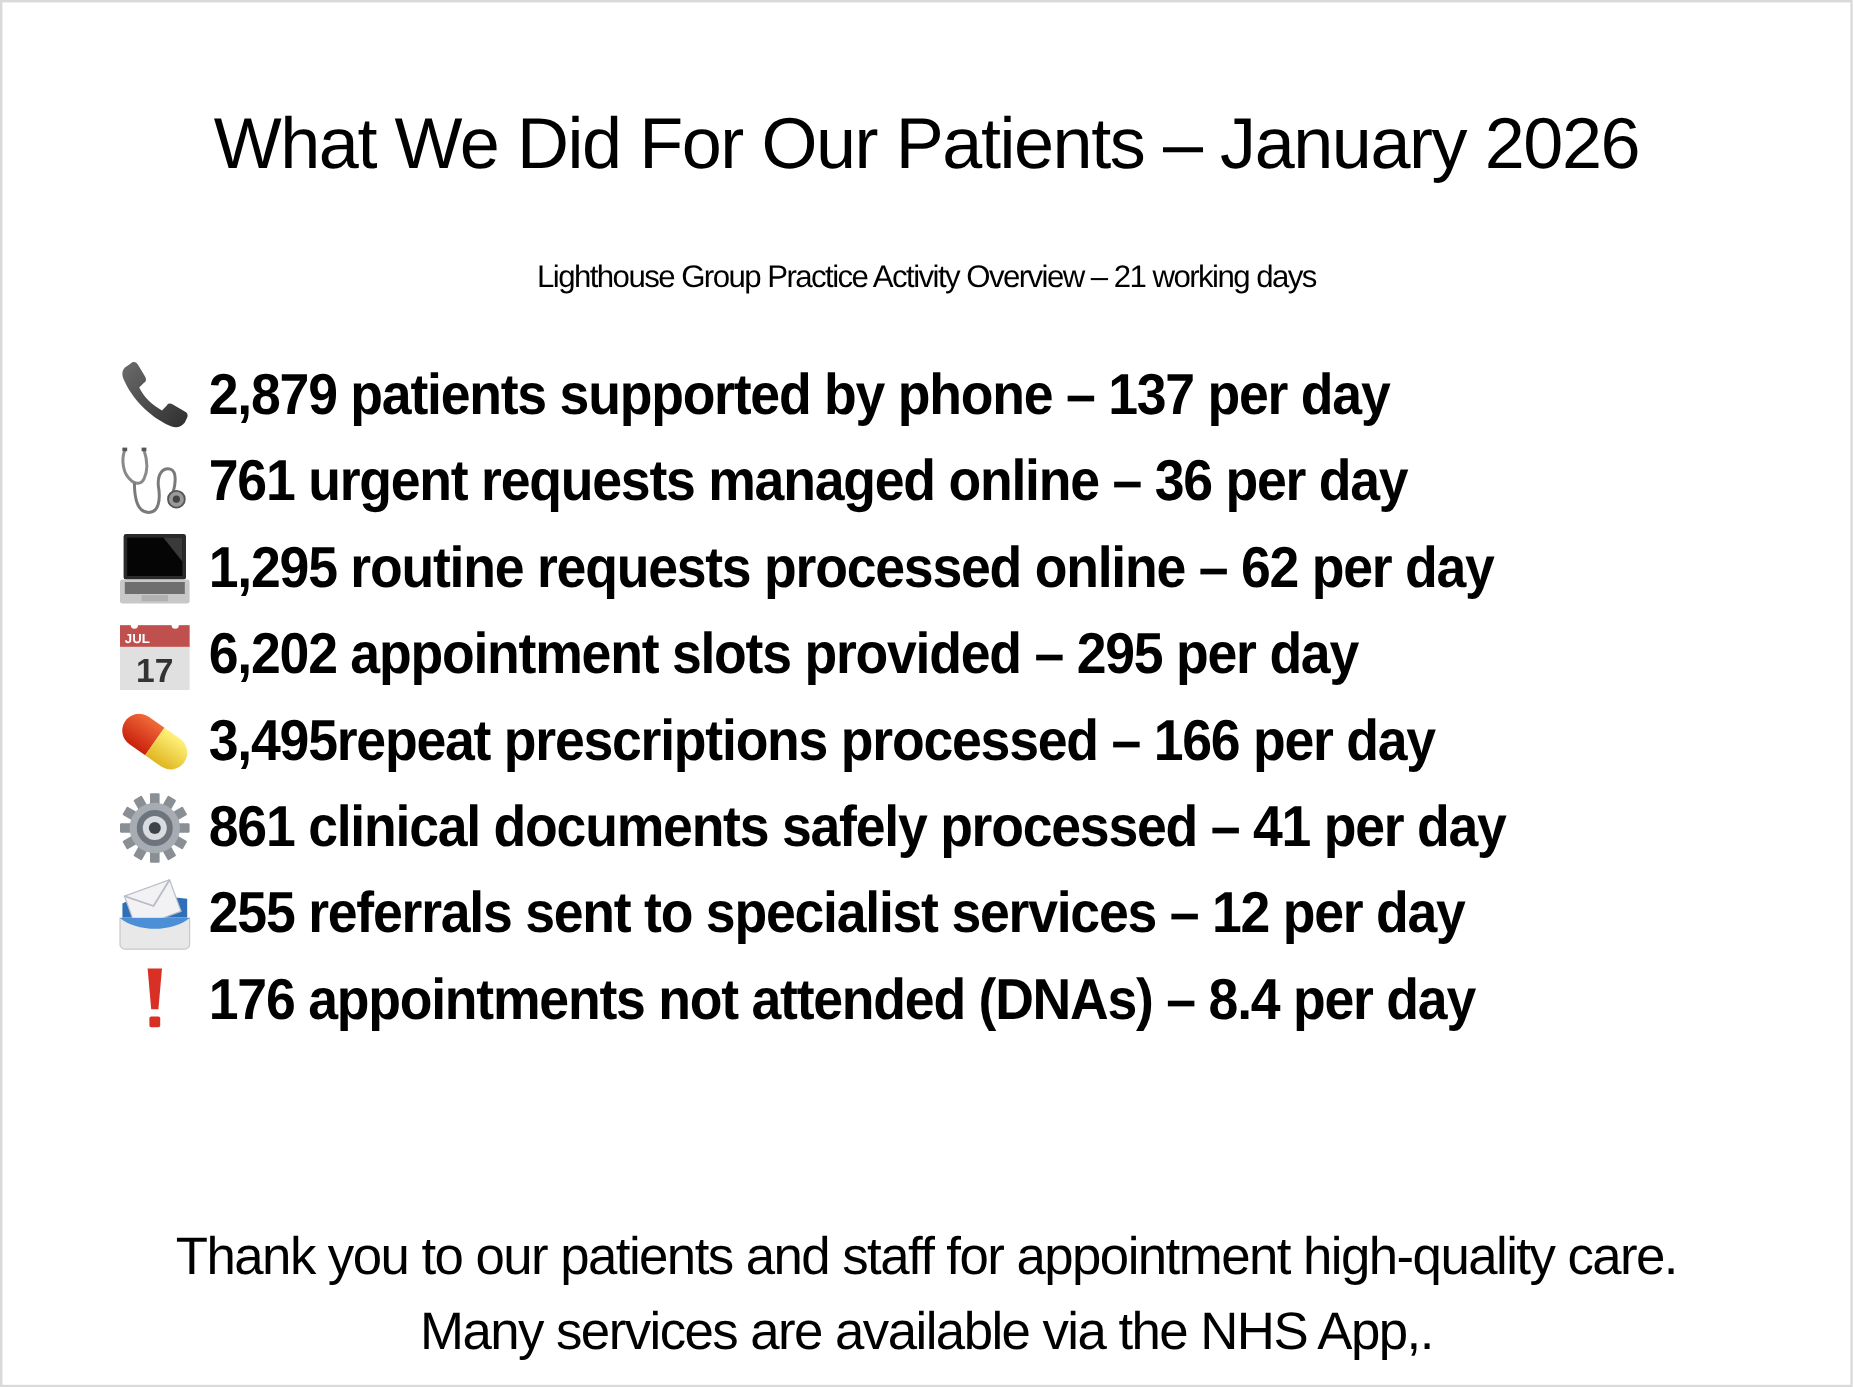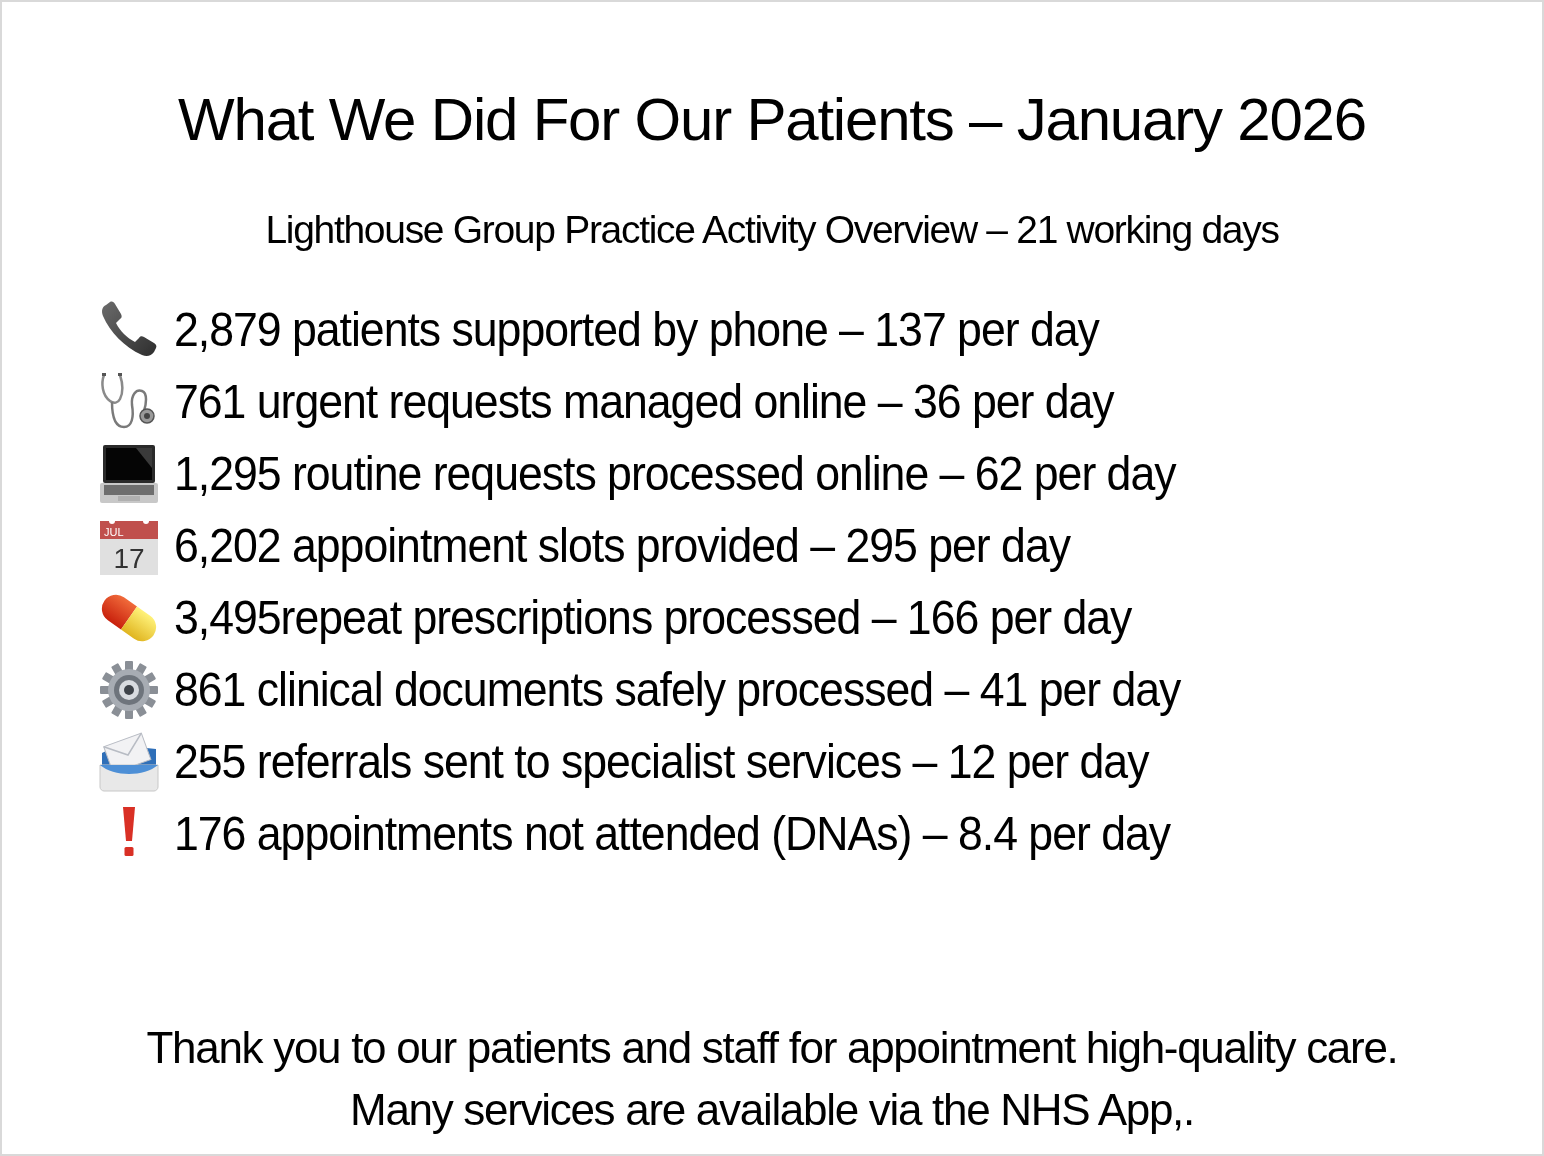--- a/index.html
+++ b/index.html
@@ -34,35 +34,36 @@
       text-align: center;
       font-weight: normal;
       font-size: 60px;
       line-height: 76px;
       letter-spacing: -1.2px;
     }
     .subtitle {
       left: 0; right: 0;
       top: 204px;
       text-align: center;
-      font-size: 39px;
+      font-size: 26px;
       line-height: 48px;
       letter-spacing: -1.3px;
     }
     .stats {
       position: absolute;
       left: 96px;
       top: 292px;
       width: 1420px;
     }
     .stat-row {
       position: relative;
       height: 72px;
       display: flex;
       align-items: center;
+      font-weight: bold;
     }
     .stat-icon {
       width: 62px;
       height: 62px;
       flex: 0 0 62px;
       display: flex;
       align-items: center;
       justify-content: center;
       margin-right: 14px;
     }

